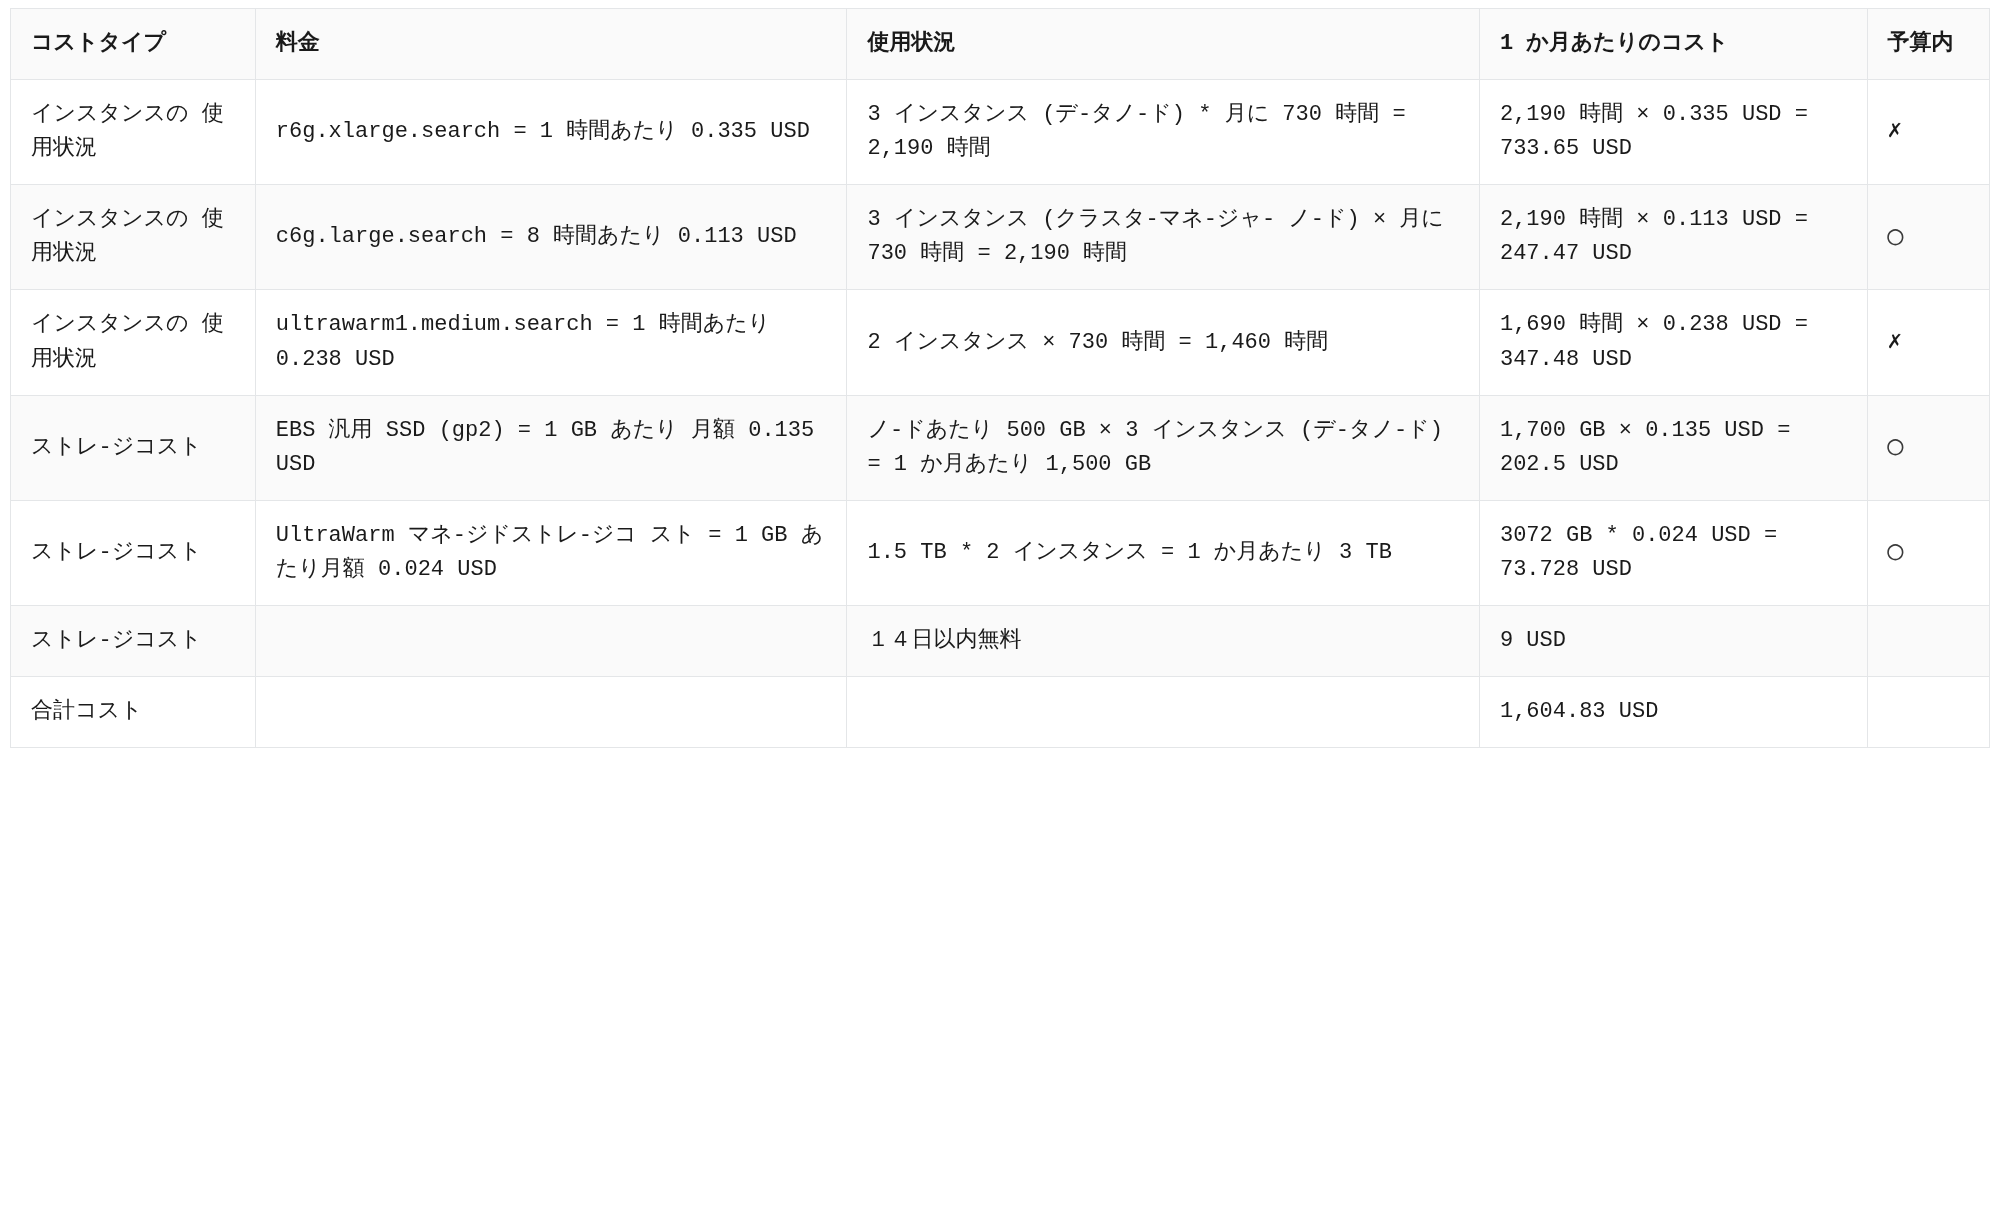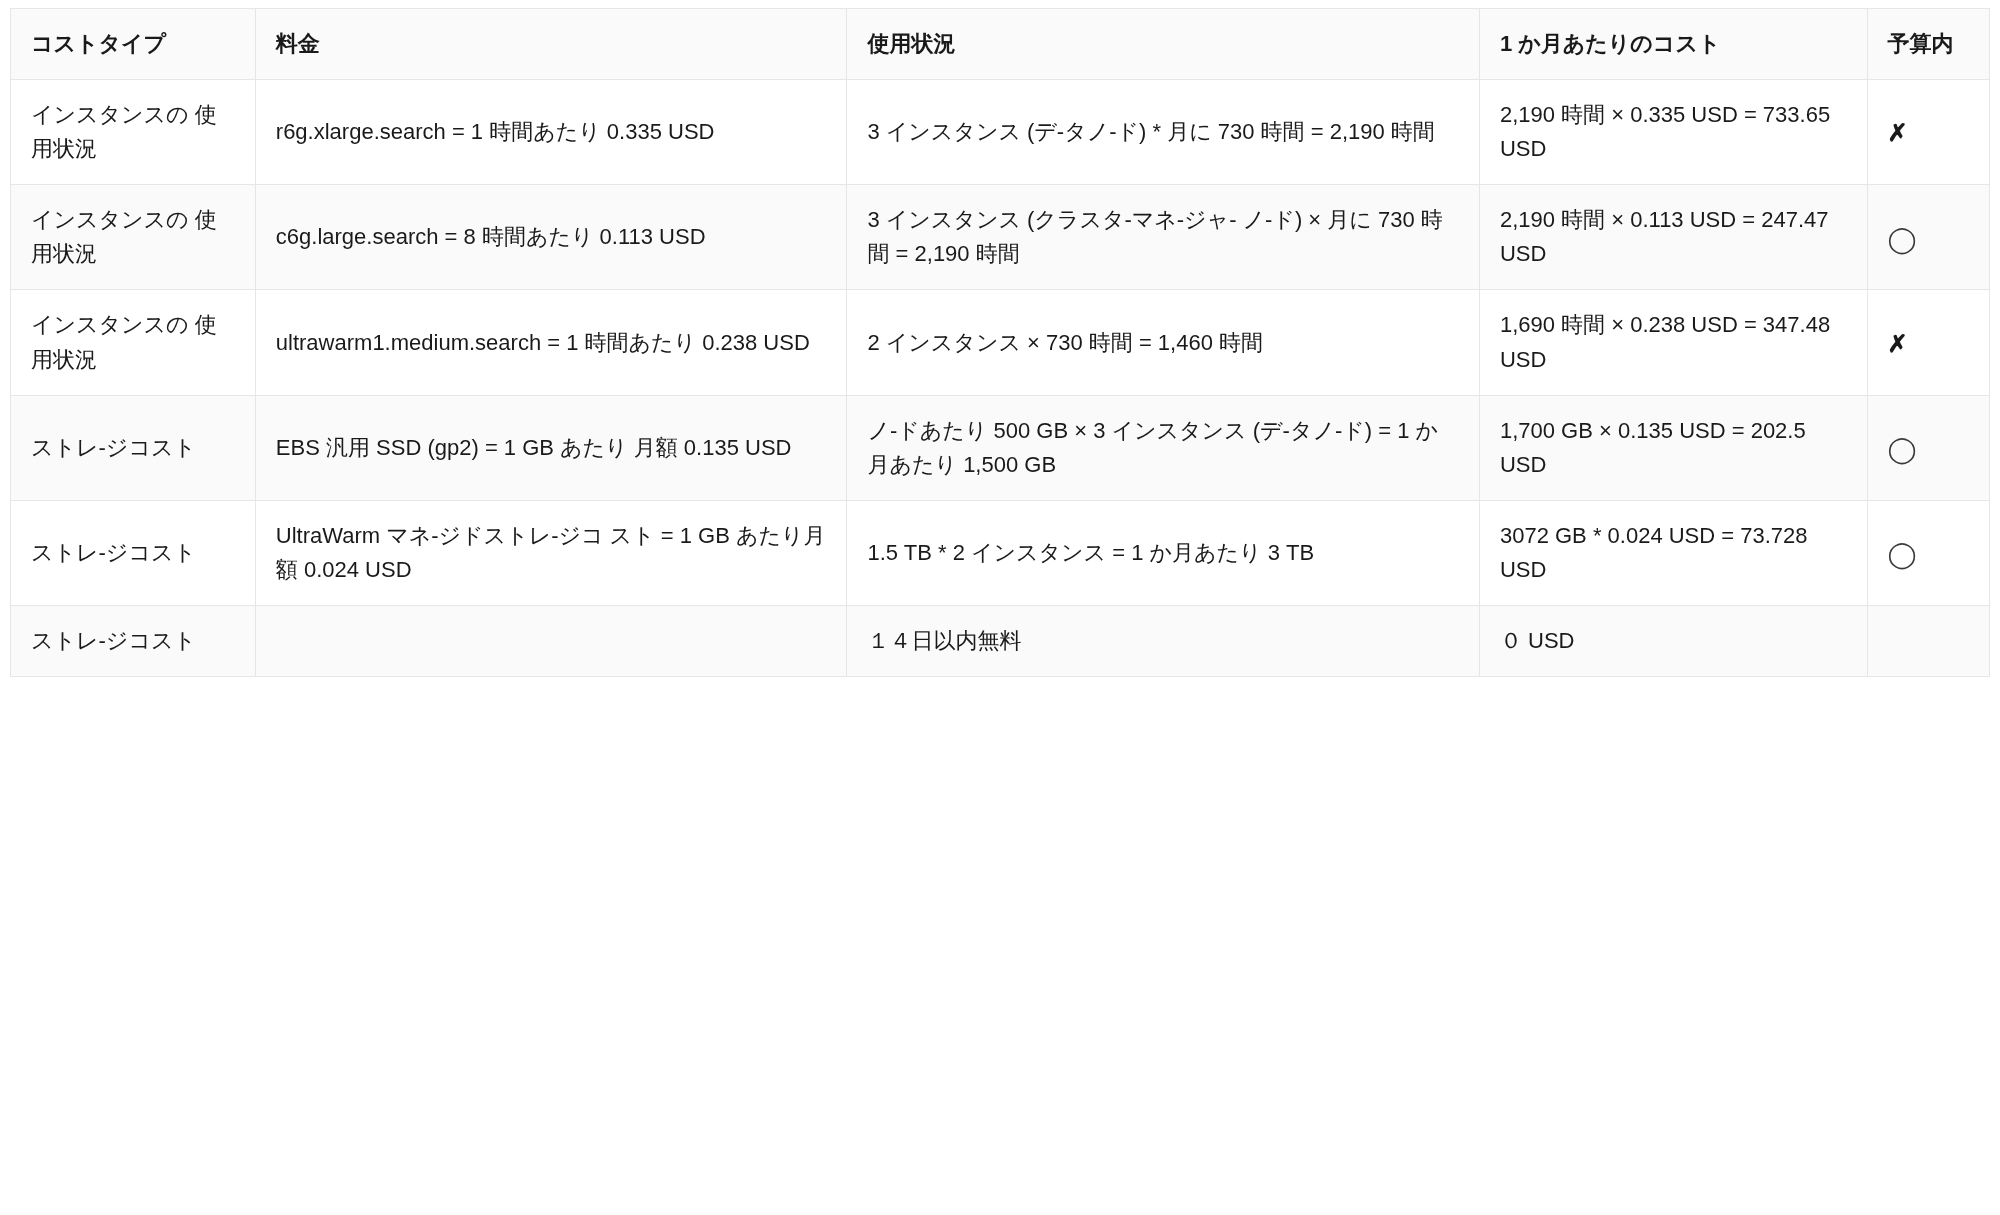--- a/index.html
+++ b/index.html
@@ -20,20 +20,21 @@
     font-size: 22px;
     line-height: 1.55;
   }
   table.cost th,
   table.cost td {
     border: 1px solid #e4e6e8;
     padding: 18px 20px;
     vertical-align: middle;
     text-align: left;
     word-break: break-word;
+    font-family: Liberation Mono, monospace;
   }
   table.cost thead th {
     background: #fafafa;
     font-weight: 700;
     color: #1a1a1a;
   }
   table.cost tbody tr:nth-child(even) td {
     background: #fafafa;
   }
   
@@ -112,18 +113,25 @@
           <td>ストレ-ジコスト</td>
           <td>UltraWarm マネ-ジドストレ-ジコ スト = 1 GB あたり月額 0.024 USD</td>
           <td>1.5 TB * 2 インスタンス = 1 か月あたり 3 TB</td>
           <td>3072 GB * 0.024 USD  = 73.728 USD</td>
           <td class="center"><span class="status circle">◯</span></td>
         </tr>
         <tr>
           <td>ストレ-ジコスト</td>
           <td></td>
           <td>１４日以内無料</td>
-          <td>０ USD</td>
+          <td>9 USD</td>
+          <td class="center"></td>
+        </tr>
+        <tr>
+          <td>合計コスト</td>
+          <td></td>
+          <td></td>
+          <td>1,604.83 USD</td>
           <td class="center"></td>
         </tr>
       </tbody>
   </table>
 </div>
 
 </body></html>

